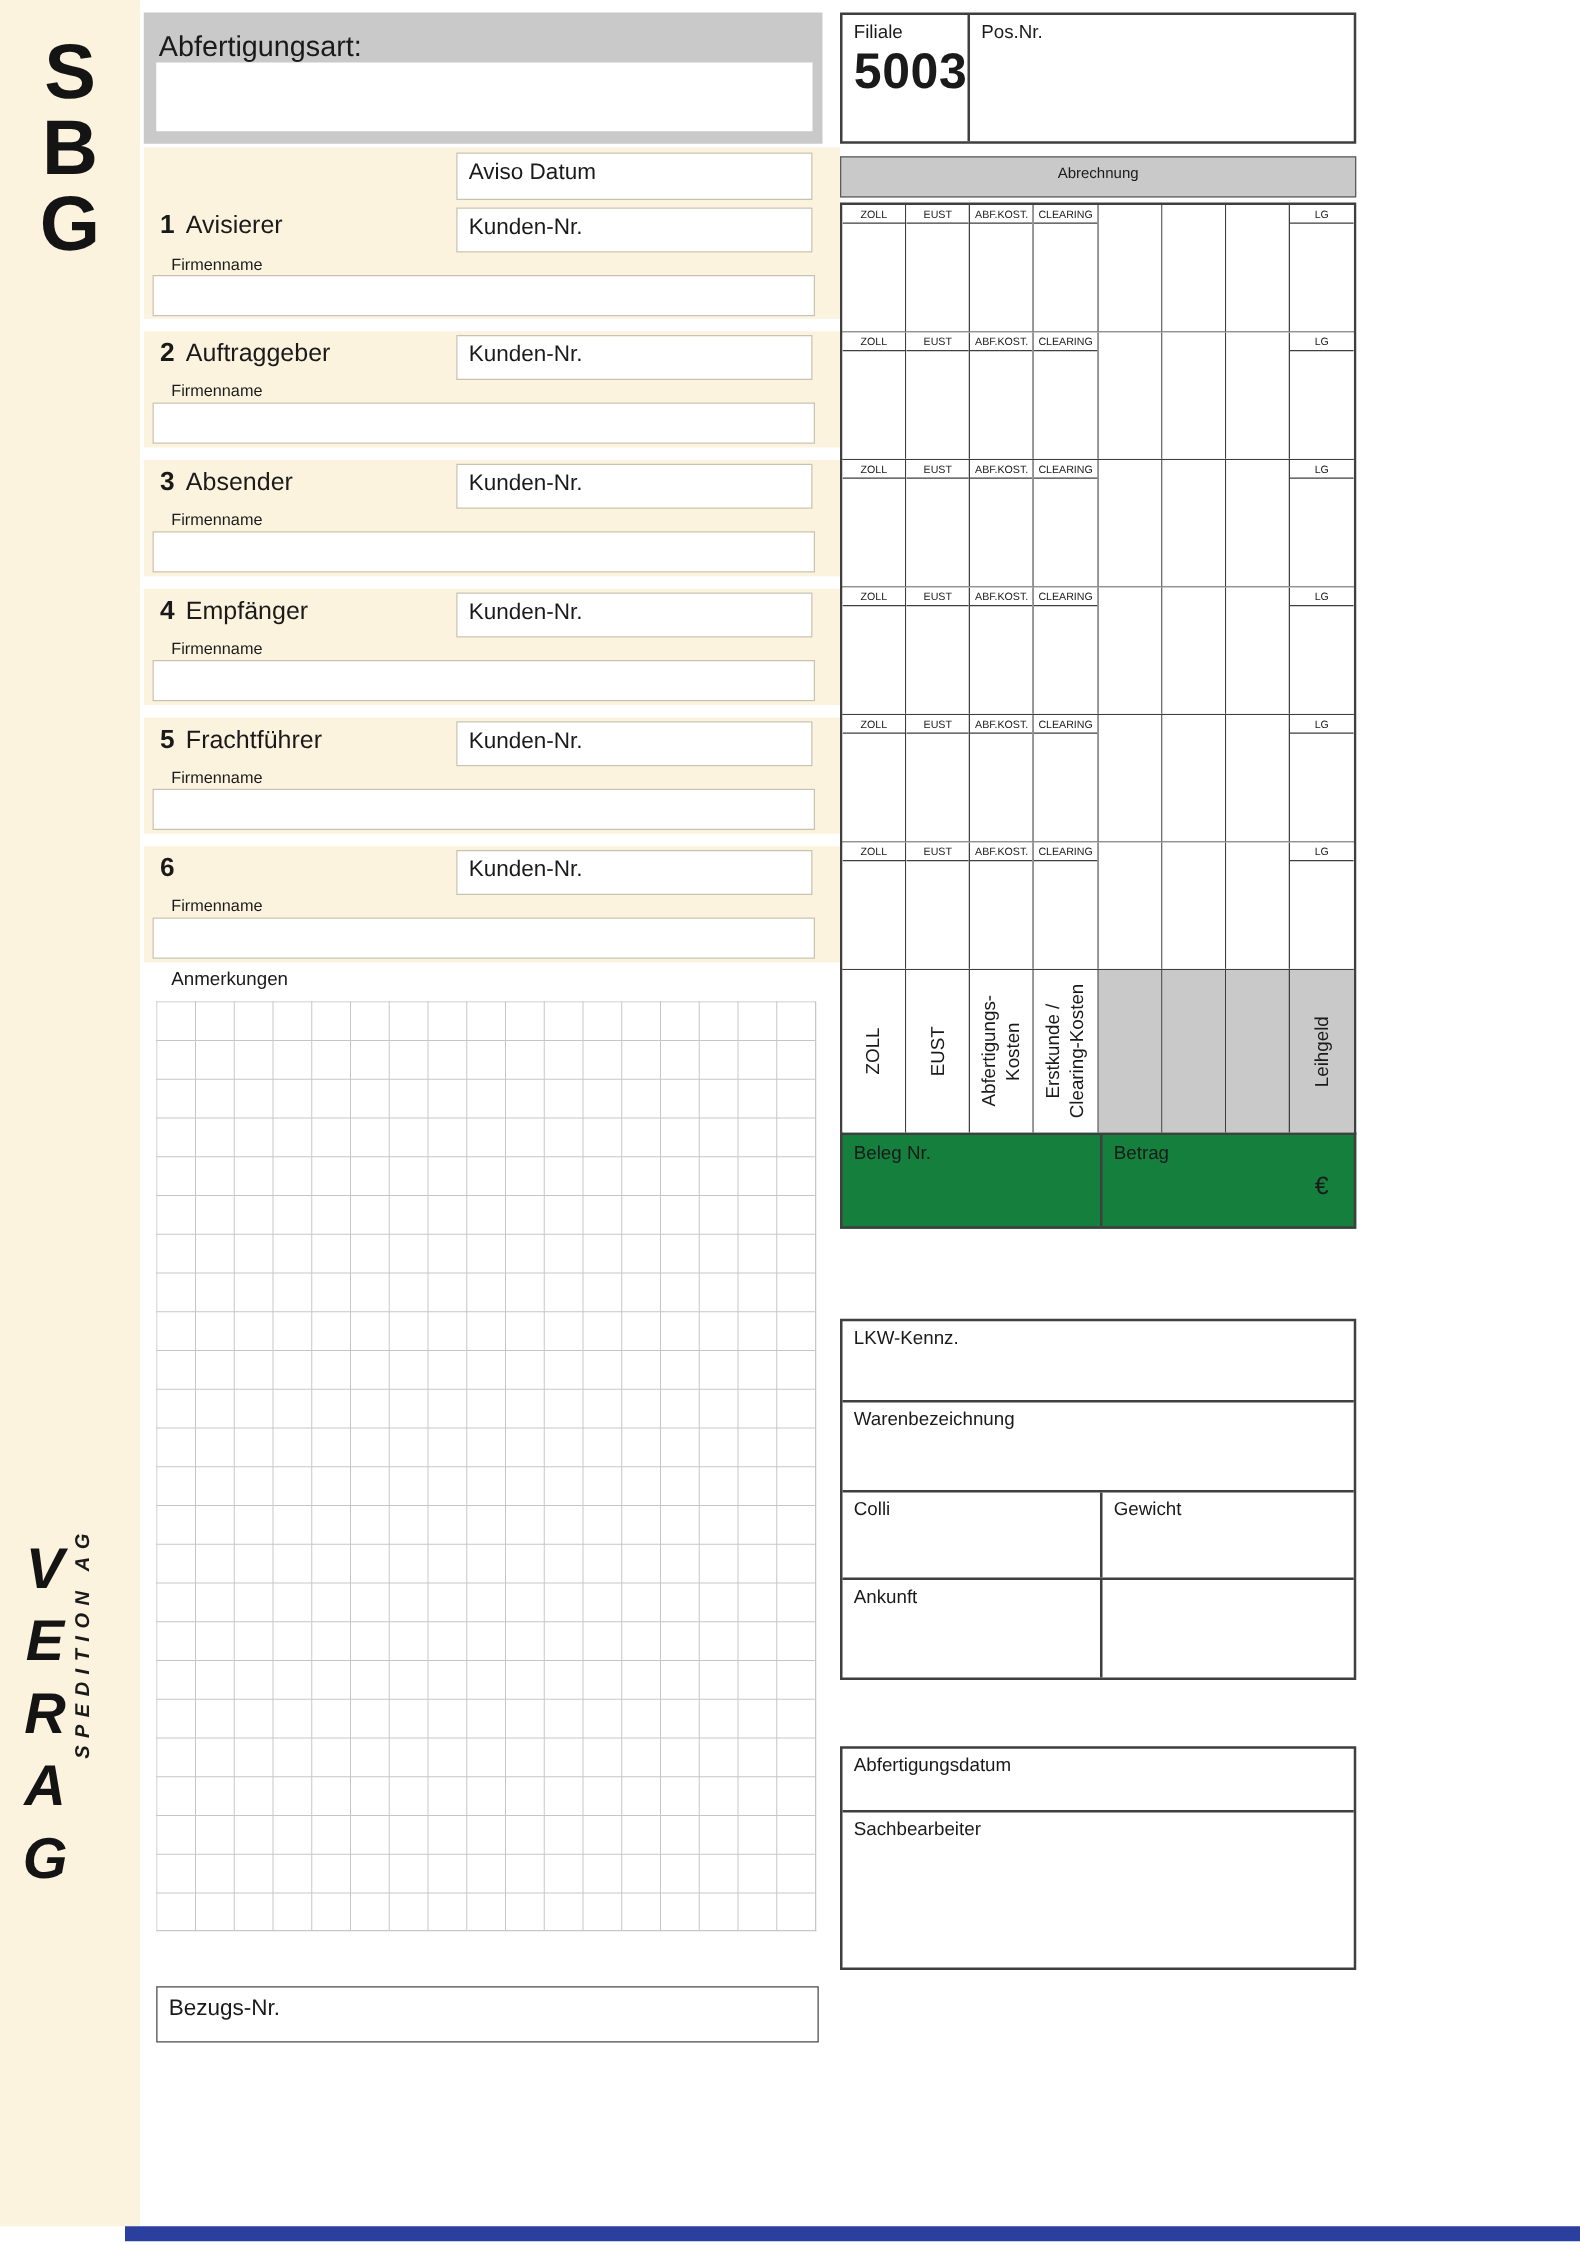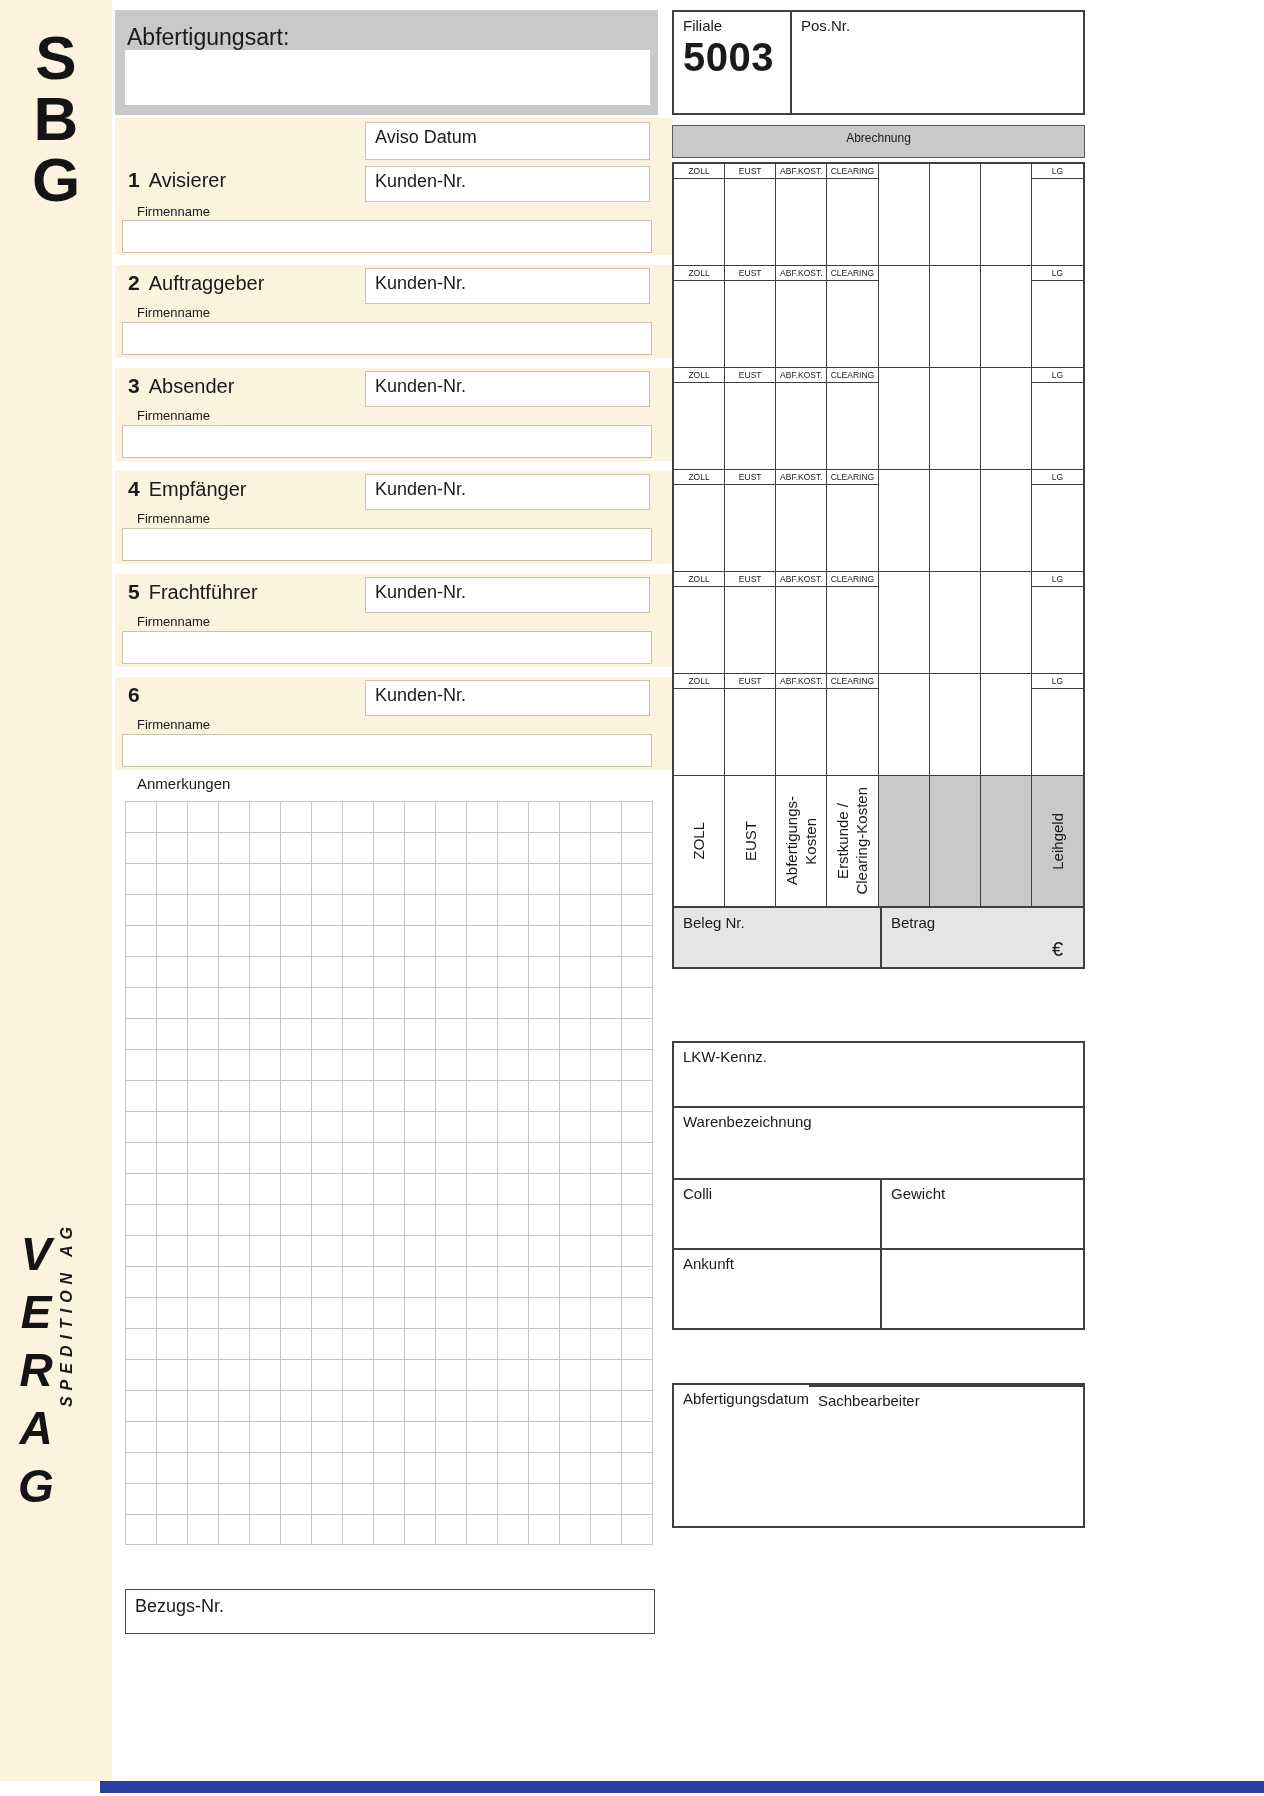--- a/index.html
+++ b/index.html
@@ -62,57 +62,57 @@
     background-image:linear-gradient(to right,var(--gridline) 1px,transparent 1px),
                      linear-gradient(to bottom,var(--gridline) 1px,transparent 1px);
     background-size:31px 31px;
     border-right:1px solid var(--gridline);border-bottom:1px solid var(--gridline)}
   .bezugs-box{position:relative;margin:44px 0 0 10px;width:530px;height:45px;
     border:1px solid #4a4a4a;background:#fff}
   .bezugs-box .f-label{padding-top:6px}
 
   
   .filiale-box{display:flex;width:413px;height:105px;border:2px solid var(--border);background:#fff}
-  .filiale-cell{width:118px;border-right:2px solid var(--border);padding:5px 0 0 9px}
+  .filiale-cell{width:102px;border-right:2px solid var(--border);padding:5px 0 0 9px}
   .pos-cell{flex:1;padding:5px 0 0 9px}
   .f-small{font-size:15px}
   .filiale-value{font-size:40px;font-weight:bold;margin-top:1px;letter-spacing:.5px}
 
   .ab-title{margin-top:10px;height:33px;background:var(--gray);border:1px solid #5a5a5a;
     text-align:center;font-size:12px;padding-top:5px}
   .ab-table{margin-top:4px;border:2px solid var(--border);background:#fff}
   .ab-row{display:grid;grid-template-columns:repeat(8,1fr);height:102px;border-bottom:1px solid var(--border)}
   .ab-cell{border-right:1px solid var(--border);background:#fff;overflow:hidden}
   .ab-cell:last-child{border-right:none}
   .cell-label{display:block;text-align:center;font-size:8.5px;line-height:1.1;
     padding:3px 0 2px;border-bottom:1px solid var(--border);white-space:nowrap}
   .legend-row{display:grid;grid-template-columns:repeat(8,1fr);height:130px}
   .legend-cell{border-right:1px solid var(--border);display:flex;align-items:center;
     justify-content:center;gap:2px;background:#fff;overflow:hidden}
   .legend-cell:last-child{border-right:none}
   .legend-cell.gray{background:var(--gray)}
   .legend-cell .vtext{font-size:15px}
 
-  .beleg-row{display:flex;height:63px;border:2px solid var(--border);margin-top:-2px;background:#e5e5e5}
+  .beleg-row{display:flex;height:77px;border:2px solid var(--border);margin-top:-2px;background:#15803d}
   .beleg-box{width:208px;border-right:2px solid var(--border);padding:6px 0 0 9px}
   .betrag-box{flex:1;position:relative;padding:6px 0 0 9px}
   .euro{position:absolute;right:20px;top:30px;font-size:20px}
 
   .lkw-group{margin-top:72px;height:289px;border:2px solid var(--border);
     display:flex;flex-direction:column;background:#fff}
   .lkw-row{position:relative}
   .lkw-row + .lkw-row{border-top:2px solid var(--border)}
   .lr1{height:63px}.lr2{height:72px}.lr3{height:70px}.lr4{flex:1}
   .pad{padding:5px 0 0 9px}
   .split{display:flex}
   .split .cell-l{width:208px;border-right:2px solid var(--border);padding:5px 0 0 9px}
   .split .cell-r{flex:1;padding:5px 0 0 9px}
 
-  .abf-group{margin-top:53px;height:145px;border:2px solid var(--border);
-    display:flex;flex-direction:row;background:#fff}
+  .abf-group{margin-top:53px;height:179px;border:2px solid var(--border);
+    display:flex;flex-direction:column;background:#fff}
   .ar1{height:49px;padding:5px 0 0 9px}
   .ar2{flex:1;border-top:2px solid var(--border);padding:5px 0 16px 9px}
 </style>
 </head>
 <body>
 
 <div class="side-strip">
   <div class="sbg">
     <span>S</span>
     <span>B</span>

